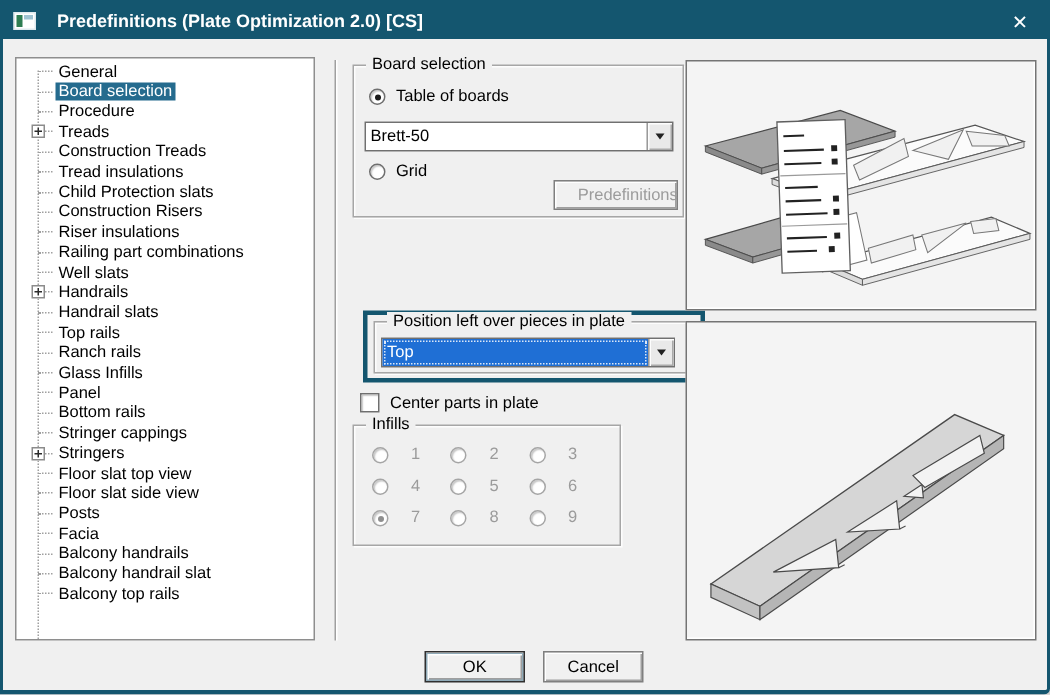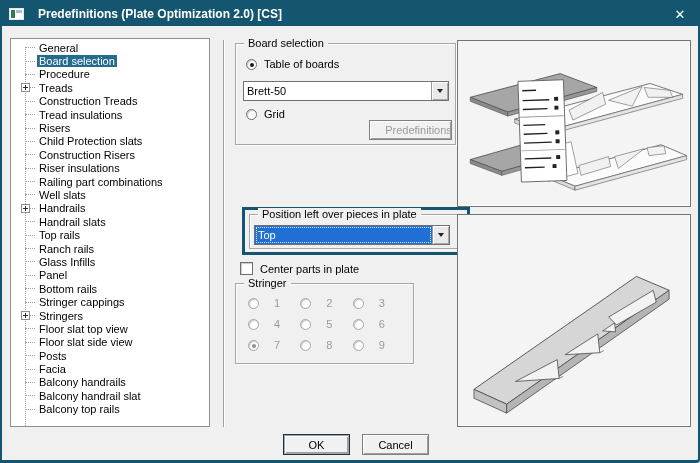--- a/index.html
+++ b/index.html
@@ -112,25 +112,20 @@
       <span class="tree-label">Construction Treads</span>
     </div>
       <div class="tree-row">
 
       <span class="twig"></span>
       <span class="tree-label">Tread insulations</span>
     </div>
       <div class="tree-row">
 
       <span class="twig"></span>
-      <span class="tree-label">Risers</span>
-    </div>
-      <div class="tree-row">
-
-      <span class="twig"></span>
       <span class="tree-label">Child Protection slats</span>
     </div>
       <div class="tree-row">
 
       <span class="twig"></span>
       <span class="tree-label">Construction Risers</span>
     </div>
       <div class="tree-row">
 
       <span class="twig"></span>
@@ -266,21 +261,21 @@
         </span>
     </div>
   </div>
 
   <div class="checkbox-row" style="left:238px; top:260px;">
     <span class="checkbox"></span>
     <span>Center parts in plate</span>
   </div>
 
   <div class="groupbox" style="left:233px; top:281px; width:179px; height:81px;">
-    <span class="legend">Stringer</span>
+    <span class="legend">Infills</span>
     <div class="pos-grid">
         <label class="pos-cell">
       <span class="radio disabled"></span>
       <span class="pos-num">1</span>
     </label>
         <label class="pos-cell">
       <span class="radio disabled"></span>
       <span class="pos-num">2</span>
     </label>
         <label class="pos-cell">

